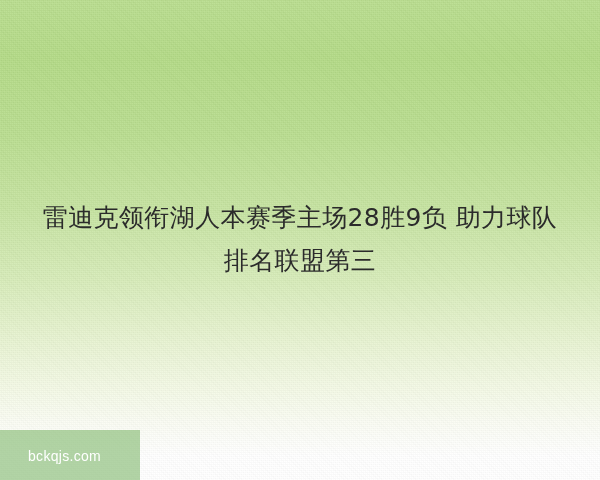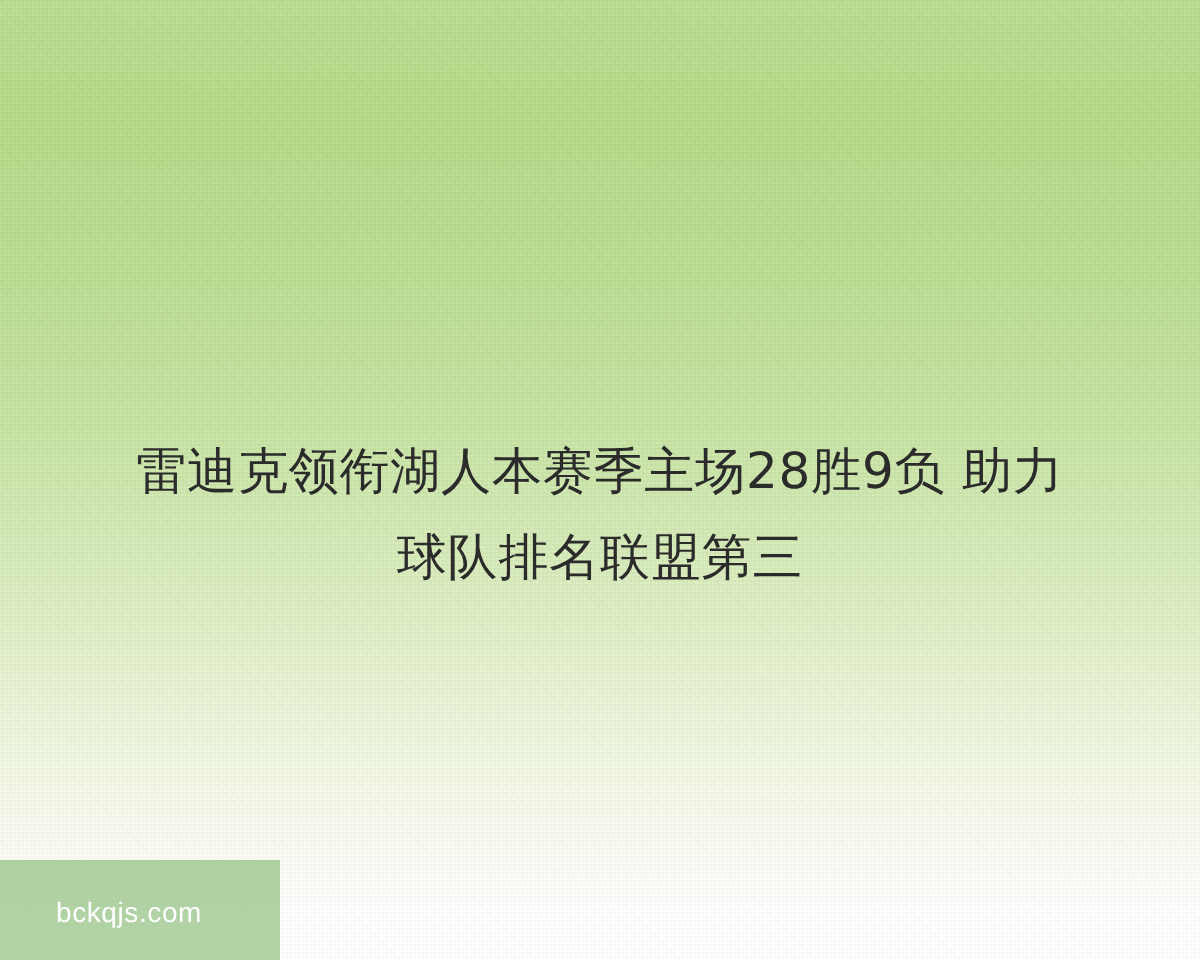--- a/index.html
+++ b/index.html
@@ -36,21 +36,21 @@
     background-image:
       repeating-linear-gradient(0deg, rgba(255,255,255,0.10) 0px, rgba(255,255,255,0.10) 1px, rgba(0,0,0,0.045) 1px, rgba(0,0,0,0.045) 2px),
       repeating-linear-gradient(90deg, rgba(255,255,255,0.09) 0px, rgba(255,255,255,0.09) 1px, rgba(0,0,0,0.04) 1px, rgba(0,0,0,0.04) 2px),
       repeating-linear-gradient(45deg, rgba(0,0,0,0.035) 0px, rgba(0,0,0,0.035) 1px, rgba(255,255,255,0.05) 1px, rgba(255,255,255,0.05) 3px);
   }
   .headline {
     position: absolute;
     left: 0;
     right: 0;
     top: 196px;
-    margin: 18px;
+    margin: 0;
     padding: 0 40px;
     text-align: center;
     font-size: 25px;
     line-height: 43px;
     font-weight: 400;
     color: #2b2b2b;
     letter-spacing: 0.4px;
     font-family: "DejaVu Sans", "Liberation Sans", sans-serif;
   }
   .watermark {

